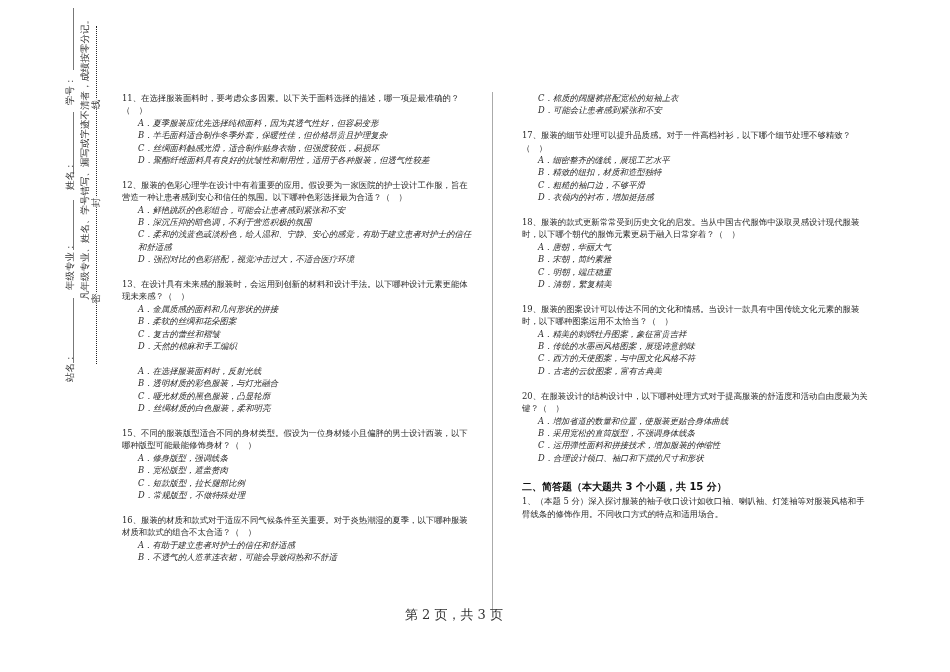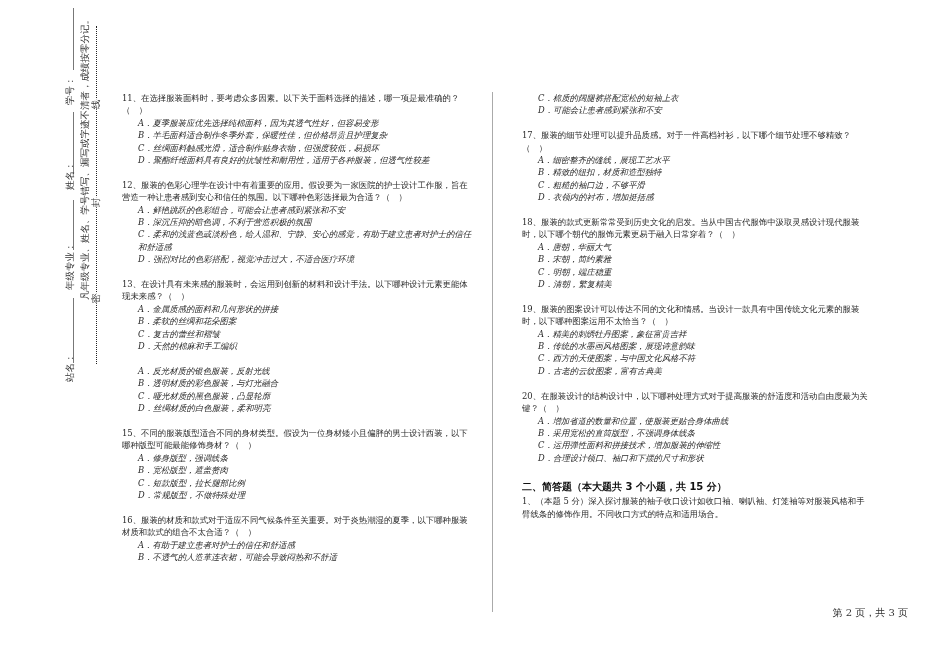--- a/index.html
+++ b/index.html
@@ -16,21 +16,21 @@
 
   
   .col { position:absolute; top:92px; font-size:8.4px; line-height:12.4px; color:#2a2a2a; }
   .col-left { left:122px; width:350px; }
   .col-right { left:522px; width:350px; }
   .divider { position:absolute; left:492px; top:92px; height:520px; border-left:1px solid #aaa; }
   .q { margin-bottom:12.4px; }
   .q p { margin:0; }
   .opt { margin:0; padding-left:16px;font-style:italic; }
   .section-title { font-family:"DejaVu Sans", "Liberation Sans", sans-serif; font-weight:bold; font-size:10px; line-height:14px; margin:16px 0 1px 0; color:#111; }
-  .footer { position:absolute; left:0; width:908px; top:606px; text-align:right; font-size:10px; color:#333; }
+  .footer { position:absolute; left:0; width:908px; top:606px; text-align:center; font-size:13px; color:#333; }
 </style>
 </head>
 <body>
 
 <div class="page">
 
   <div class="margin">
 
     <div class="vline" style="left:73px; top:8px; height:62px;"></div>
     <div class="vline" style="left:73px; top:112px; height:62px;"></div>
@@ -66,21 +66,21 @@
       <p class="opt">D．强烈对比的色彩搭配，视觉冲击过大，不适合医疗环境</p>
     </div>
     <div class="q">
       <p>13、在设计具有未来感的服装时，会运用到创新的材料和设计手法。以下哪种设计元素更能体现未来感？（　）</p>
       <p class="opt">A．金属质感的面料和几何形状的拼接</p>
       <p class="opt">B．柔软的丝绸和花朵图案</p>
       <p class="opt">C．复古的蕾丝和褶皱</p>
       <p class="opt">D．天然的棉麻和手工编织</p>
     </div>
     <div class="q">
-      <p class="opt">A．反光材质的银色服装，反射光线</p>
+      <p class="opt">A．在选择服装面料时，反射光线</p>
       <p class="opt">B．透明材质的彩色服装，与灯光融合</p>
       <p class="opt">C．哑光材质的黑色服装，凸显轮廓</p>
       <p class="opt">D．丝绸材质的白色服装，柔和明亮</p>
     </div>
     <div class="q">
       <p>15、不同的服装版型适合不同的身材类型。假设为一位身材矮小且偏胖的男士设计西装，以下哪种版型可能最能修饰身材？（　）</p>
       <p class="opt">A．修身版型，强调线条</p>
       <p class="opt">B．宽松版型，遮盖赘肉</p>
       <p class="opt">C．短款版型，拉长腿部比例</p>
       <p class="opt">D．常规版型，不做特殊处理</p>

